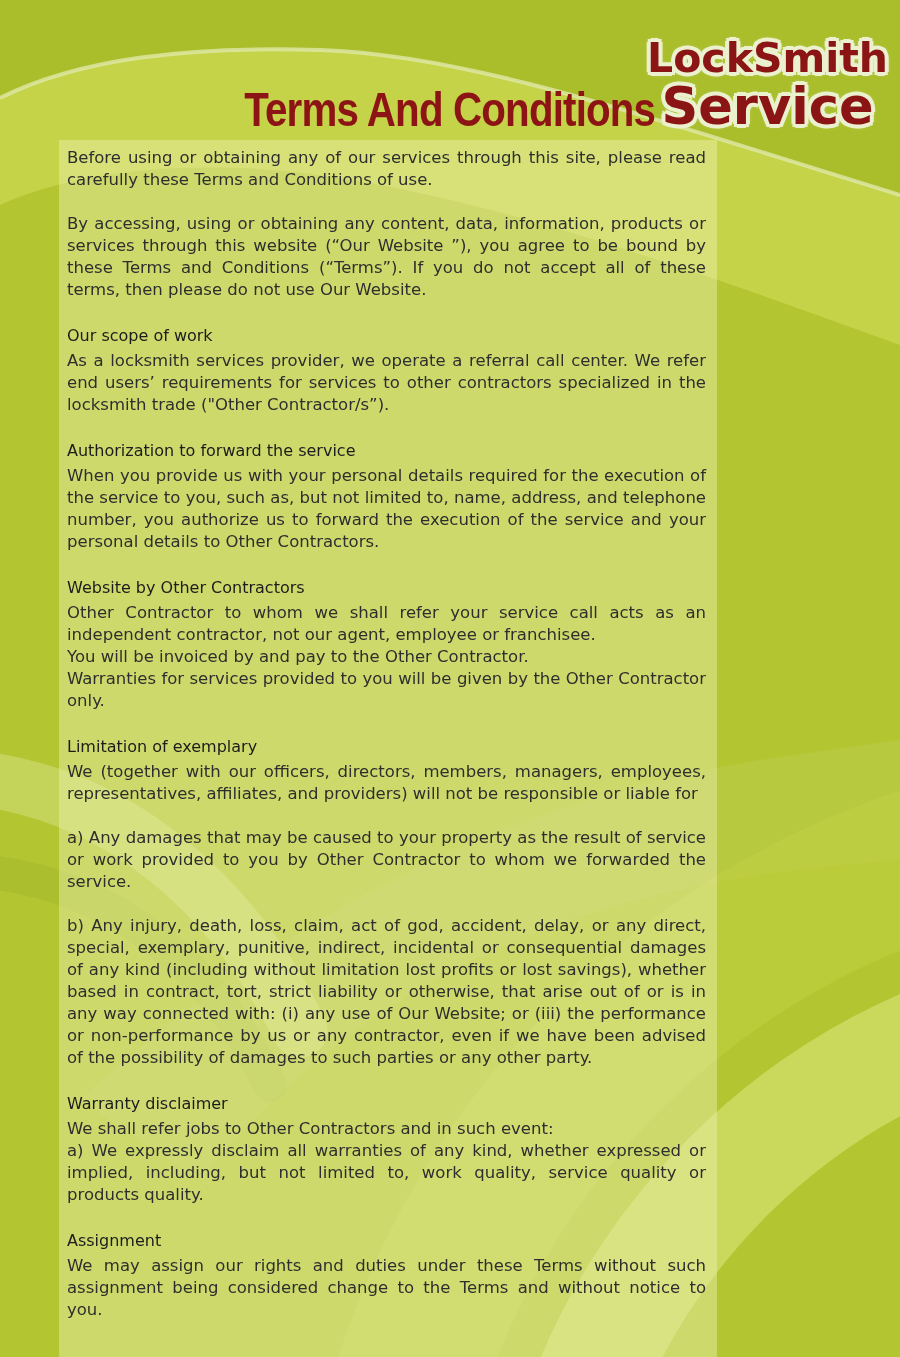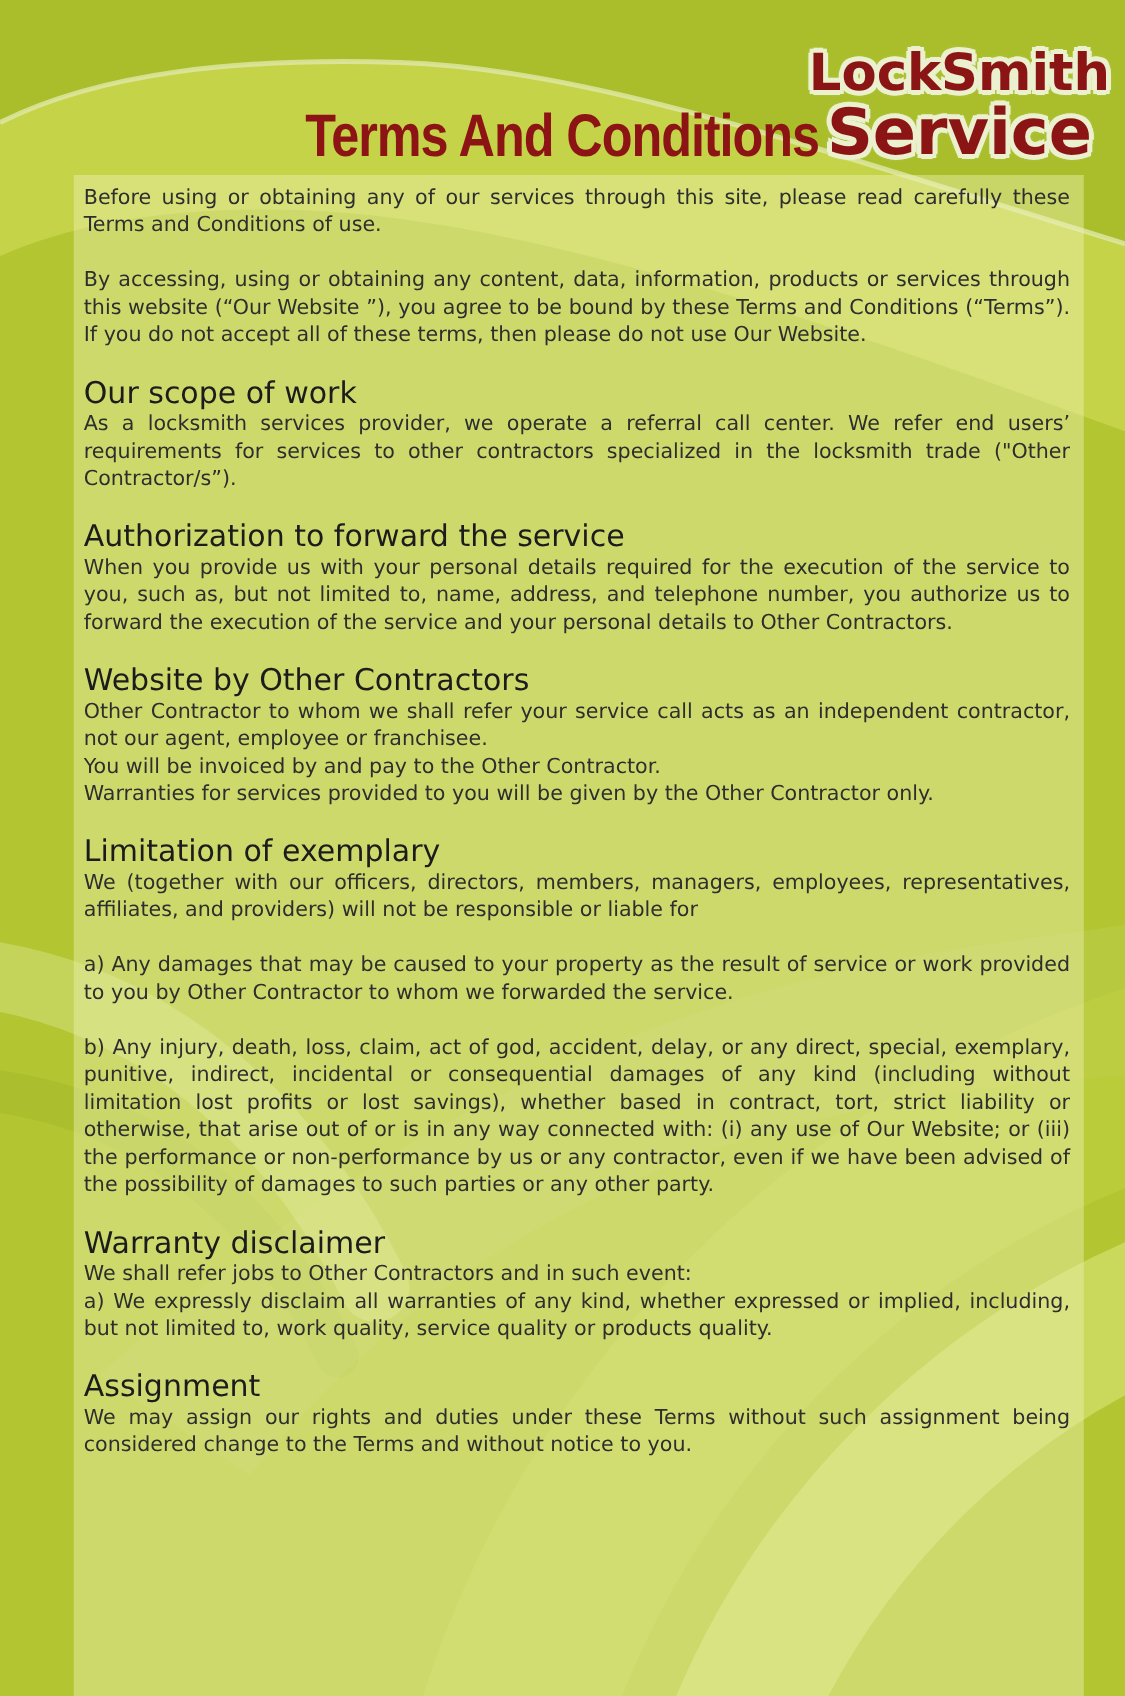--- a/index.html
+++ b/index.html
@@ -48,37 +48,37 @@
   .page-title .squeeze {
     display: inline-block;
     transform: scaleX(0.84);
     transform-origin: center;
     letter-spacing: -1px;
     font-family: "Liberation Sans", sans-serif;
   }
   .terms-panel {
     position: absolute;
     left: 59px; top: 140px;
-    width: 808px; height: 1217px;
+    width: 658px; height: 1217px;
     background: rgba(238, 241, 178, 0.45);
     box-sizing: border-box;
     padding: 7px 11px 0 8px;
     z-index: 2;
   }
   .terms-panel p {
     margin: 0 0 22px 0;
     font-size: 16.5px;
     line-height: 22px;
     color: #2e2e2e;
     text-align: justify;
   }
   .terms-panel .pline { display: block; }
   .section-heading {
     margin: 0 0 1px 0;
-    font-size: 24px;
+    font-size: 16px;
     line-height: 26px;
     font-weight: 400;
     color: #1c1c1c;
   }
 </style>
 </head>
 <body>
 
 <svg class="bg-svg" width="900" height="1357" viewBox="0 0 900 1357" xmlns="http://www.w3.org/2000/svg">
   <rect width="900" height="1357" fill="#b3c632"></rect>

